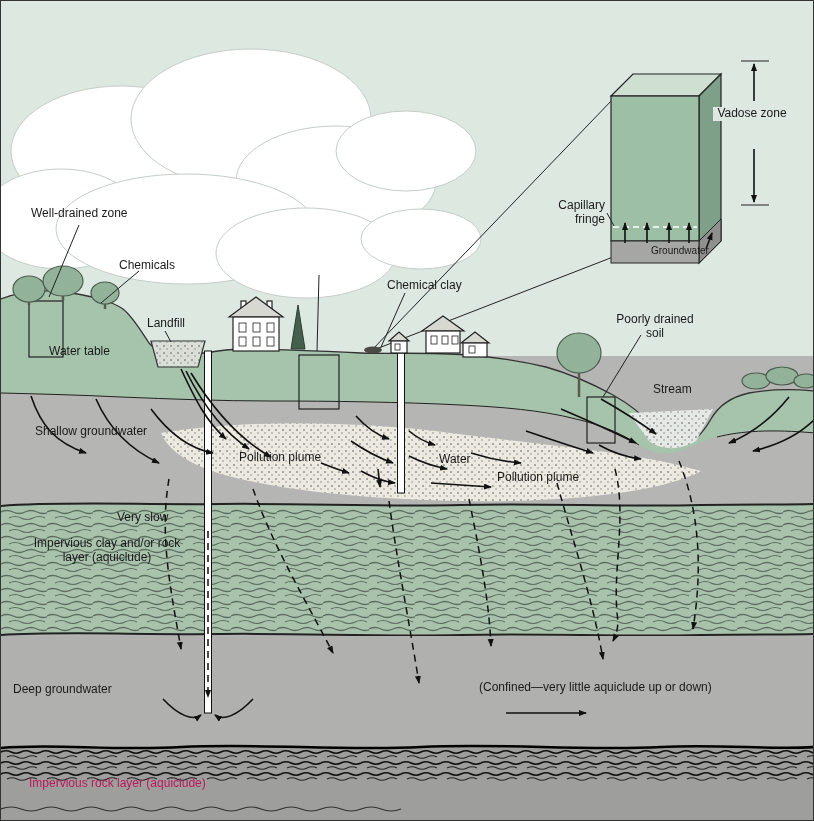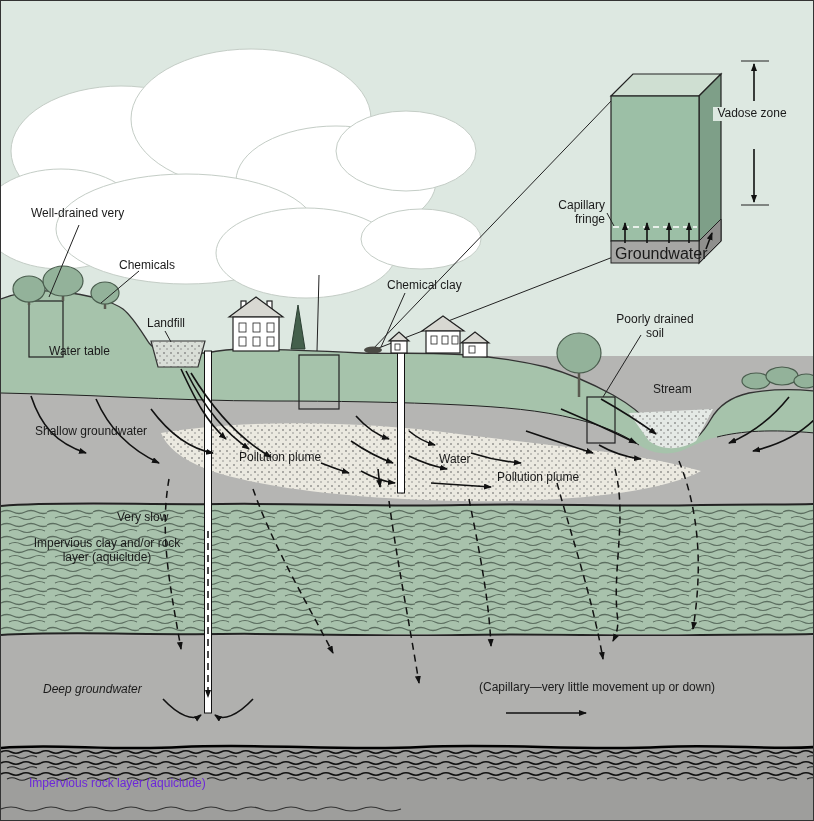--- a/index.html
+++ b/index.html
@@ -9,23 +9,23 @@
     border:1px solid #333;box-sizing:border-box;overflow:hidden;
     background:var(--sky,#dde8e1);
   }
   svg{position:absolute;left:0;top:0;}
   .lbl{
     position:absolute;font-size:12px;color:var(--ink,#1a1a1a);
     line-height:1.15;white-space:nowrap;
   }
   .wrap{white-space:normal;text-align:center;}
   .right{text-align:right;white-space:normal;}
-  .white{color:#6d28d9;}
+  .white{color:#be185d;}
   .bgsky{background:var(--sky,#dde8e1);padding:0 2px;}
-  .small{font-size:16px;}
+  .small{font-size:10px;margin-left:36px;}
   
   .sky{fill:var(--sky,#dde8e1);}
   .cloud{fill:var(--cloud,#ffffff);stroke:var(--cloud_edge,#c4cdc6);stroke-width:1;}
   .soil{fill:var(--soil_green,#a6c3ab);}
   .subsoil{fill:var(--subsoil_gray,#b5b5b3);}
   .plume{fill:var(--plume_bg,#ebe9e0);}
   .aqui{fill:var(--aquiclude_green,#a8c2ac);}
   .deep{fill:var(--deep_gray,#b0b0ae);}
   .rock{fill:var(--rock_gray,#9e9e9c);}
   .water{fill:var(--water,#e4e9e5);}
@@ -260,34 +260,34 @@
     <line class="ln" x1="78" y1="224" x2="48" y2="296"></line>
     <line class="ln" x1="138" y1="270" x2="100" y2="302"></line>
     <line class="ln" x1="164" y1="330" x2="170" y2="341"></line>
     <line class="ln" x1="318" y1="274" x2="316" y2="350"></line>
     <line class="ln" x1="404" y1="292" x2="380" y2="346"></line>
     <line class="ln" x1="640" y1="334" x2="602" y2="396"></line>
     <line class="ln" x1="606" y1="212" x2="613" y2="225"></line>
   </g>
 </svg>
 
-<div class="lbl" style="left:30px;top:206px;">Well-drained very</div>
+<div class="lbl" style="left:30px;top:206px;">Well-drained zone</div>
 <div class="lbl" style="left:118px;top:258px;">Chemicals</div>
 <div class="lbl" style="left:146px;top:316px;">Landfill</div>
 <div class="lbl" style="left:48px;top:344px;">Water table</div>
 <div class="lbl" style="left:34px;top:424px;">Shallow groundwater</div>
 <div class="lbl" style="left:386px;top:278px;">Chemical clay</div>
 <div class="lbl wrap" style="left:612px;top:312px;width:84px;">Poorly drained soil</div>
 <div class="lbl" style="left:652px;top:382px;">Stream</div>
 <div class="lbl" style="left:238px;top:450px;">Pollution plume</div>
 <div class="lbl" style="left:438px;top:452px;">Water</div>
 <div class="lbl" style="left:496px;top:470px;">Pollution plume</div>
 <div class="lbl" style="left:116px;top:510px;">Very slow</div>
 <div class="lbl wrap" style="left:24px;top:536px;width:164px;text-align:center;">Impervious clay and/or rock layer (aquiclude)</div>
-<div class="lbl" style="left:42px;top:682px;font-style:italic;">Deep groundwater</div>
-<div class="lbl" style="left:478px;top:680px;">(Capillary—very little movement up or down)</div>
+<div class="lbl" style="left:12px;top:682px;">Deep groundwater</div>
+<div class="lbl" style="left:478px;top:680px;">(Confined—very little aquiclude up or down)</div>
 <div class="lbl white" style="left:28px;top:776px;">Impervious rock layer (aquiclude)</div>
 
 <div class="lbl wrap bgsky" style="left:712px;top:106px;width:74px;">Vadose zone</div>
 <div class="lbl right" style="left:540px;top:198px;width:64px;text-align:right;">Capillary fringe</div>
 <div class="lbl small" style="left:614px;top:244px;">Groundwater</div>
 
 </div>
 
 </body></html>

